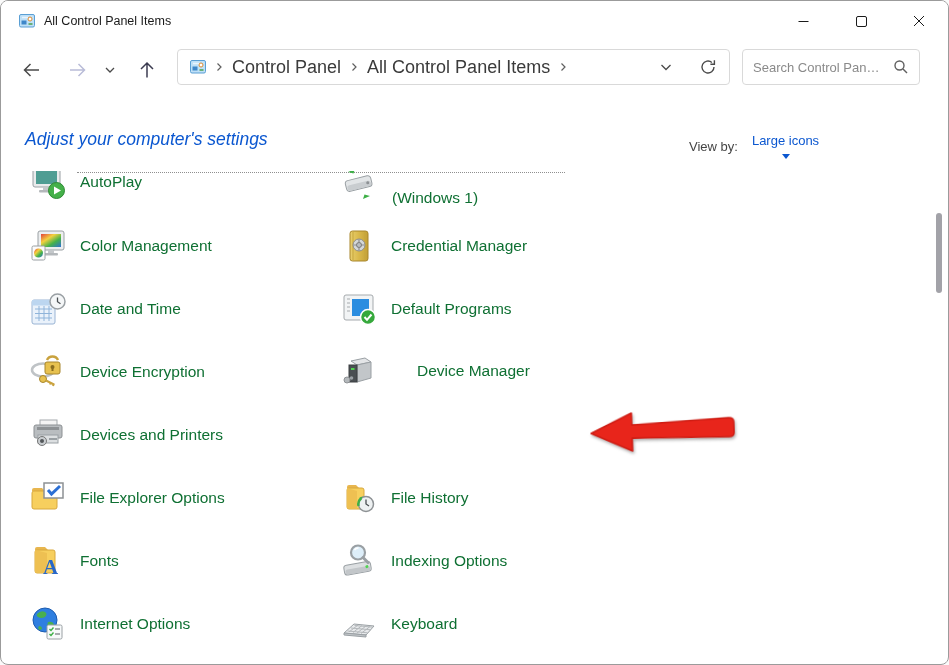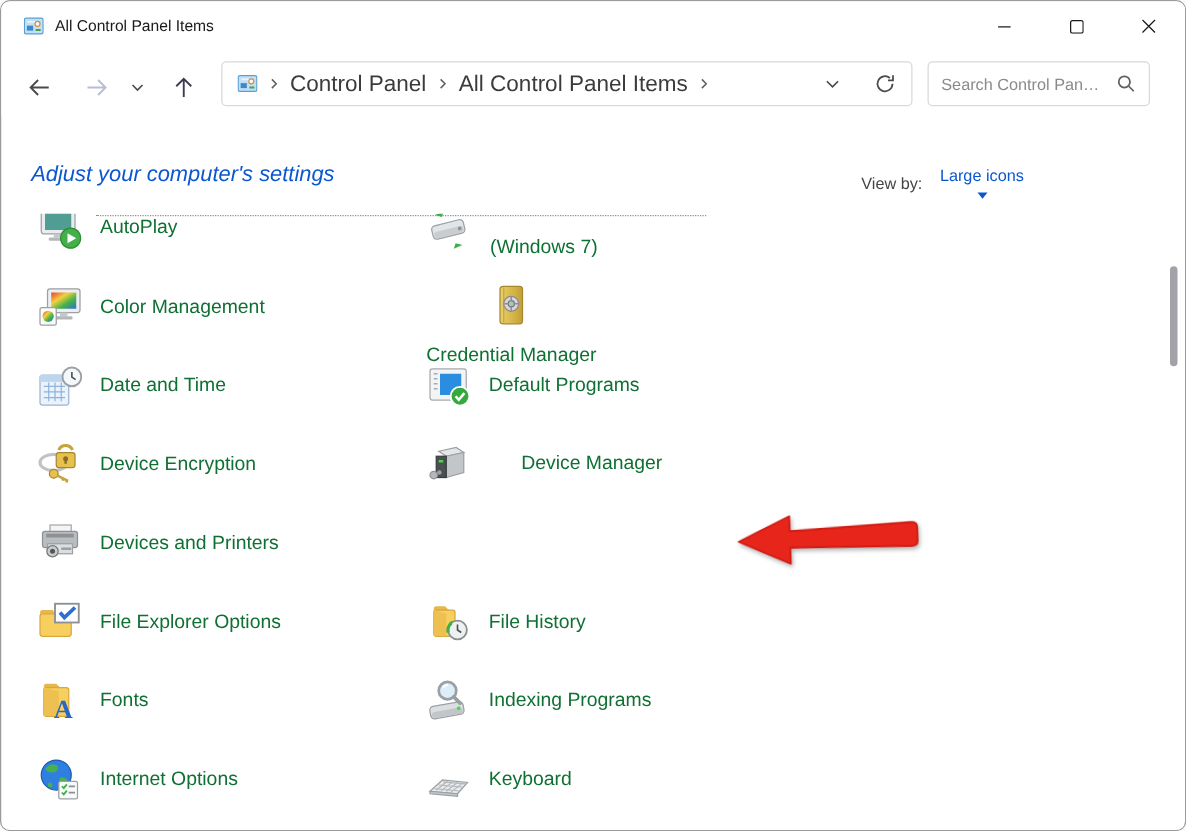--- a/index.html
+++ b/index.html
@@ -188,21 +188,21 @@
       <g transform="rotate(-14 18 20)">
         <rect x="5" y="13" width="26" height="11" rx="3" fill="#e2e5e7" stroke="#9aa0a4"></rect>
         <rect x="6" y="18" width="24" height="5.5" rx="2.5" fill="#c9cdd0"></rect>
         <circle cx="27" cy="20" r="1.5" fill="#8d9194"></circle>
       </g>
       <path d="M7 7 l7-3 -1.5 4.5 z" fill="#3daf46"></path>
       <path d="M29 31 l-7 3 1.5-4.5 z" fill="#3daf46"></path>
     </svg>
 
     <div class="item abs" style="left:390px; top:16px; height:21px;">
-      <span class="two-line">(Windows 7)</span>
+      <span class="two-line">(Windows 1)</span>
     </div>
 
     <div class="item" style="left:28px; top:55px;">
       <svg class="ic" viewBox="0 0 36 36">
         <defs>
             <linearGradient id="rb" x1="0" y1="0" x2="1" y2="1">
           <stop offset="0" stop-color="#e3413a"></stop>
               <stop offset="0.35" stop-color="#f2d13e"></stop>
           <stop offset="0.65" stop-color="#45b24a"></stop>
               <stop offset="1" stop-color="#2f6fd4"></stop>
@@ -211,21 +211,21 @@
         <rect x="8" y="3" width="26" height="19" rx="2" fill="#eceeef" stroke="#9aa0a4"></rect>
         <rect x="11" y="6" width="20" height="13" fill="url(#rb)"></rect>
         <rect x="18" y="22" width="6" height="3" fill="#c4c8cb"></rect>
         <rect x="14" y="25" width="14" height="2.5" rx="1" fill="#b4b8bb"></rect>
         <rect x="2" y="18" width="13" height="14" rx="1.5" fill="#fbfbfb" stroke="#9aa0a4"></rect>
         <circle cx="8.5" cy="25" r="4.5" fill="url(#rb)"></circle>
       </svg>
       <span class="label">Color Management</span>
     </div>
 
-    <div class="item" style="left:339px; top:55px;flex-direction:column;">
+    <div class="item" style="left:339px; top:55px;">
       <svg class="ic" viewBox="0 0 36 36">
         <defs>
             <linearGradient id="gold" x1="0" y1="0" x2="1" y2="0">
           <stop offset="0" stop-color="#e9cf6f"></stop>
               <stop offset="0.5" stop-color="#d9b84a"></stop>
               <stop offset="1" stop-color="#c3a037"></stop>
         </linearGradient>
           </defs>
         <rect x="9" y="3" width="18" height="30" rx="2.5" fill="url(#gold)" stroke="#a8862c"></rect>
         <path d="M12 4 v28 M24 4 v28" stroke="#c7a63c" stroke-width="1"></path>
@@ -334,21 +334,21 @@
       <svg class="ic" viewBox="0 0 36 36">
         <g transform="rotate(-10 18 25)">
           <rect x="3" y="20" width="27" height="10" rx="3" fill="#dcdfe1" stroke="#9aa0a4"></rect>
           <rect x="4" y="24.5" width="25" height="5" rx="2.5" fill="#c2c6c9"></rect>
           <circle cx="26" cy="25" r="1.5" fill="#4fd44f"></circle>
         </g>
         <circle cx="17" cy="9.5" r="7" fill="#ddeef9" stroke="#9aa0a4" stroke-width="2.2"></circle>
         <path d="M22 14.5 L27 19.5" stroke="#9aa0a4" stroke-width="3" stroke-linecap="round"></path>
         <path d="M13.5 7 a4.5 4.5 0 0 1 4-2" fill="none" stroke="#ffffff" stroke-width="1.6"></path>
       </svg>
-      <span class="label">Indexing Programs</span>
+      <span class="label">Indexing Options</span>
     </div>
 
     <div class="item" style="left:28px; top:433px;">
       <svg class="ic" viewBox="0 0 36 36">
         <circle cx="15" cy="14" r="12" fill="#2f7fe0" stroke="#1d5cb0"></circle>
         <path d="M7 8 q4-4 8 -2 q3 2 0 5 q-4 2 -7 0 q-2-1 -1-3 z" fill="#49b04f"></path>
         <path d="M18 16 q5-1 6 3 q0 4 -4 4 q-4-1 -2-7 z" fill="#49b04f"></path>
         <path d="M9 20 q3 0 3 3 l-2 1 q-3-1 -1-4 z" fill="#49b04f"></path>
         <rect x="17" y="19" width="15" height="14" rx="1.5" fill="#f7f9fa" stroke="#9aa0a4"></rect>
         <path d="M19.5 23 l1.5 1.5 2.5-3" fill="none" stroke="#3daf46" stroke-width="1.4"></path>

